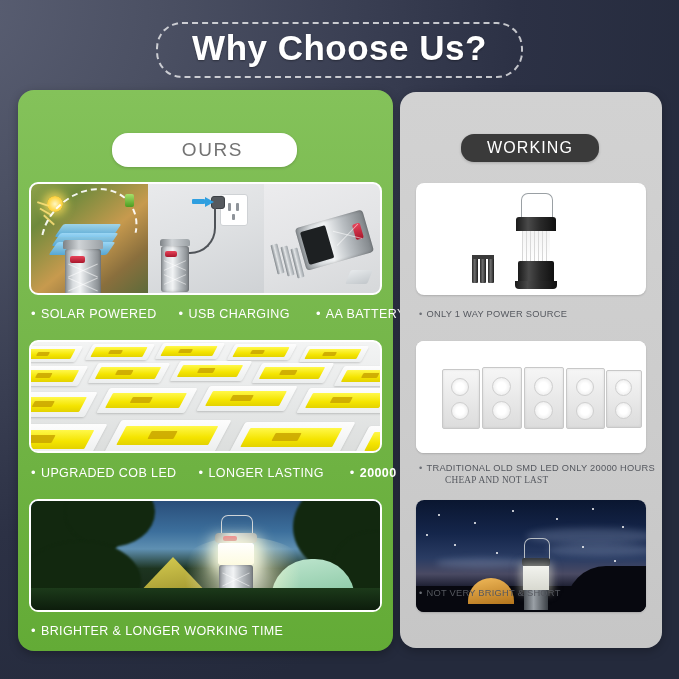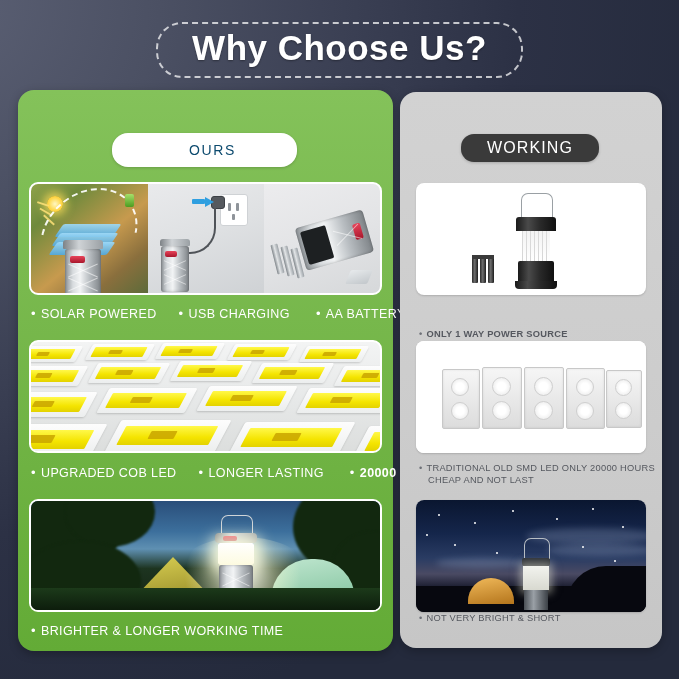--- a/index.html
+++ b/index.html
@@ -44,21 +44,21 @@
   }
 
   
   .badge{
     position:absolute;border-radius:16px;display:flex;align-items:center;justify-content:center;
   }
   #badge-ours{
     left:112px;top:133px;width:185px;height:34px;background:#ffffff;
     box-shadow:0 1px 3px rgba(0,0,0,.18);
   }
-  #badge-ours span{color:#0c4a6e;font-size:14px;letter-spacing:1.6px;margin-left:16px;}
+  #badge-ours span{color:#737373;font-size:19px;letter-spacing:1.6px;margin-left:16px;}
   #badge-others{
     left:461px;top:134px;width:138px;height:28px;background:#3a3a3a;border-radius:13px;
     box-shadow:0 1px 3px rgba(0,0,0,.2);
   }
   #badge-others span{color:#ffffff;font-size:16px;letter-spacing:1.1px;}
 
   
   .media{position:absolute;border-radius:9px;overflow:hidden;background:#fff;}
   .ours-media{left:29px;width:353px;height:113px;border:2px solid #ffffff;box-sizing:border-box;}
   #ours-media-1{top:182px;}
@@ -83,24 +83,24 @@
   #cap-ours-3{top:624px;}
   .sp-a{margin-right:22px;}
   .sp-b{margin-right:26px;}
   .num{font-weight:bold;}
 
   .cap-others{
     position:absolute;left:419px;width:236px;color:#55585f;font-size:9.3px;
     letter-spacing:.25px;line-height:1.32;
   }
   .cap-others .bullet{color:#6d7077;margin-right:4px;}
-  .cap-others .l2{display:block;margin-left:9px;}
-  #cap-others-1{top:328px;font-weight:bold;}
+  .cap-others .l2{display:block;margin-left:26px;font-family:Liberation Serif, serif;}
+  #cap-others-1{top:308px;}
   #cap-others-2{top:462px;}
-  #cap-others-3{top:612px;}
+  #cap-others-3{top:587px;}
 
   
   .sub{position:absolute;top:0;height:100%;overflow:hidden;}
   #sub-solar{left:0;width:33.4%;
     background:linear-gradient(140deg,#8fa24a 0%,#6f8a3c 22%,#c79a4e 55%,#8a6f3d 78%,#5d6b3a 100%);}
   #sub-usb{left:33.4%;width:33.3%;
     background:linear-gradient(160deg,#e9eaec 0%,#dfe1e3 45%,#cfd2d5 100%);}
   #sub-batt{left:66.7%;width:33.3%;
     background:linear-gradient(160deg,#ececee 0%,#e3e4e6 50%,#d6d8da 100%);}
   .divider{position:absolute;top:0;height:100%;width:2px;background:#ffffff;}

